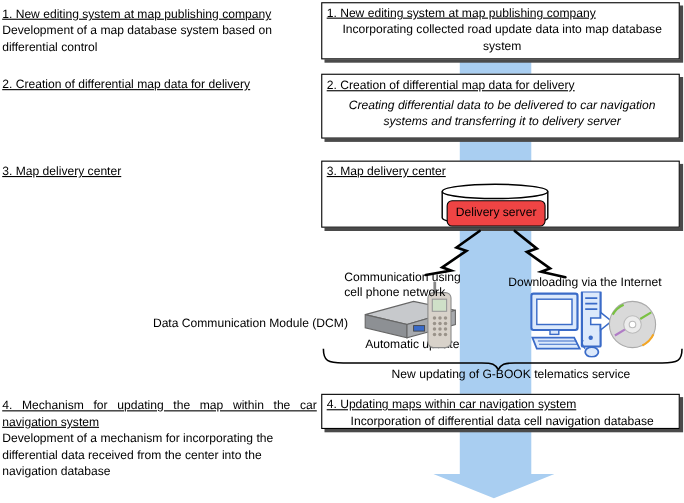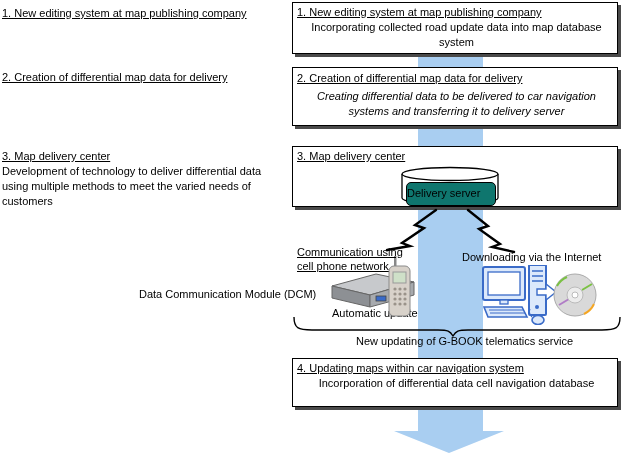--- a/index.html
+++ b/index.html
@@ -20,47 +20,49 @@
     padding:2px 4px;line-height:15px;
   }
   .rbox .hd{text-decoration:underline;}
   .rbox .bd{padding-left:3px;text-align:center;}
   svg{display:block;}
   .nowrap{white-space:nowrap;}
   .z0{z-index:0;} .z1{z-index:1;} .z3{z-index:3;}
   
   .srv-label{
     position:absolute;left:6px;top:16px;width:88px;height:22px;
-    background:#0f766e;border:1px solid #000;border-radius:5px;
-    line-height:21px;font-size:11px;
+    background:#ef4444;border:1px solid #000;border-radius:5px;
+    text-align:center;line-height:21px;font-size:11px;
   }
 </style>
 </head>
 <body>
 
 <div id="stage">
 
   <svg class="abs z1" style="left:0;top:0;" width="622" height="457" viewBox="0 0 622 457">
     <polygon points="418,53 483,53 483,431 504,431 449,453 394,431 418,431" fill="#A9CEF1"></polygon>
   </svg>
 
   <div class="abs lblock" style="top:6px;">
     <div class="hd">1. New editing system at map publishing company</div>
+    <div>Development of a map database system based on differential control</div>
   </div>
 
   <div class="abs lblock" style="top:70px;">
     <div class="hd">2. Creation of differential map data for delivery</div>
   </div>
 
   <div class="abs lblock" style="top:149px;">
     <div class="hd">3. Map delivery center</div>
-    <div>Development of technology to deliver differential data using multiple methods to meet the varied needs of customers</div>
   </div>
 
   <div class="abs lblock" style="top:362px;">
+    <div class="hd justify">4. Mechanism for updating the map within the car navigation system</div>
+    <div>Development of a mechanism for incorporating the differential data received from the center into the navigation database</div>
   </div>
 
   <div class="abs rbox" style="top:2px;height:52px;">
     <div class="hd">1. New editing system at map publishing company</div>
     <div class="bd">Incorporating collected road update data into map database system</div>
   </div>
 
   <div class="abs rbox" style="top:67px;height:59px;padding-top:3px;">
     <div class="hd">2. Creation of differential map data for delivery</div>
     <div class="bd" style="margin-top:3px;font-style:italic;">Creating differential data to be delivered to car navigation systems and transferring it to delivery server</div>
@@ -71,33 +73,33 @@
 
     <div class="abs" style="left:107px;top:19px;width:100px;height:40px;">
       <svg width="100" height="40" viewBox="0 0 100 40">
         <path d="M2,8 L2,32 A48,6.5 0 0 0 98,32 L98,8" fill="#ffffff" stroke="#000" stroke-width="1.3"></path>
         <ellipse cx="50" cy="8" rx="48" ry="6.5" fill="#ffffff" stroke="#000" stroke-width="1.3"></ellipse>
       </svg>
       <div class="srv-label">Delivery server</div>
     </div>
   </div>
 
-  <div class="abs rbox" style="top:358px;height:49px;">
+  <div class="abs rbox" style="top:358px;height:32px;">
     <div class="hd">4. Updating maps within car navigation system</div>
     <div class="bd justify">Incorporation of differential data cell navigation database</div>
   </div>
 
   <svg class="abs z3" style="left:380px;top:206px;" width="62" height="48" viewBox="0 0 62 48">
     <polyline points="56,4 35,19 44,22 22,37 30,40 7,44" fill="none" stroke="#000" stroke-width="2.4" stroke-linecap="round" stroke-linejoin="miter"></polyline>
   </svg>
   <svg class="abs z3" style="left:462px;top:206px;" width="62" height="50" viewBox="0 0 62 50">
     <polyline points="6,4 26,20 17,23 38,38 30,41 52,46" fill="none" stroke="#000" stroke-width="2.4" stroke-linecap="round" stroke-linejoin="miter"></polyline>
   </svg>
 
-  <div class="abs z3" style="left:297px;top:245px;width:122px;line-height:14px;text-decoration:underline;">Communication using cell phone network</div>
+  <div class="abs z3" style="left:313px;top:245px;width:122px;line-height:14px;">Communication using cell phone network</div>
 
   <div class="abs z3 nowrap" style="left:139px;top:288px;">Data Communication Module (DCM)</div>
 
   <div class="abs z3 nowrap" style="left:462px;top:251px;">Downloading via the Internet</div>
 
   <div class="abs z0 nowrap" style="left:332px;top:307px;">Automatic update</div>
 
   <svg class="abs z0" style="left:326px;top:272px;" width="92" height="40" viewBox="0 0 92 40">
     <polygon points="6,14 50,2 88,10 44,23" fill="#c7c9cc" stroke="#666" stroke-width="1"></polygon>
     <polygon points="6,14 44,23 44,35 6,26" fill="#8d9094" stroke="#666" stroke-width="1"></polygon>

